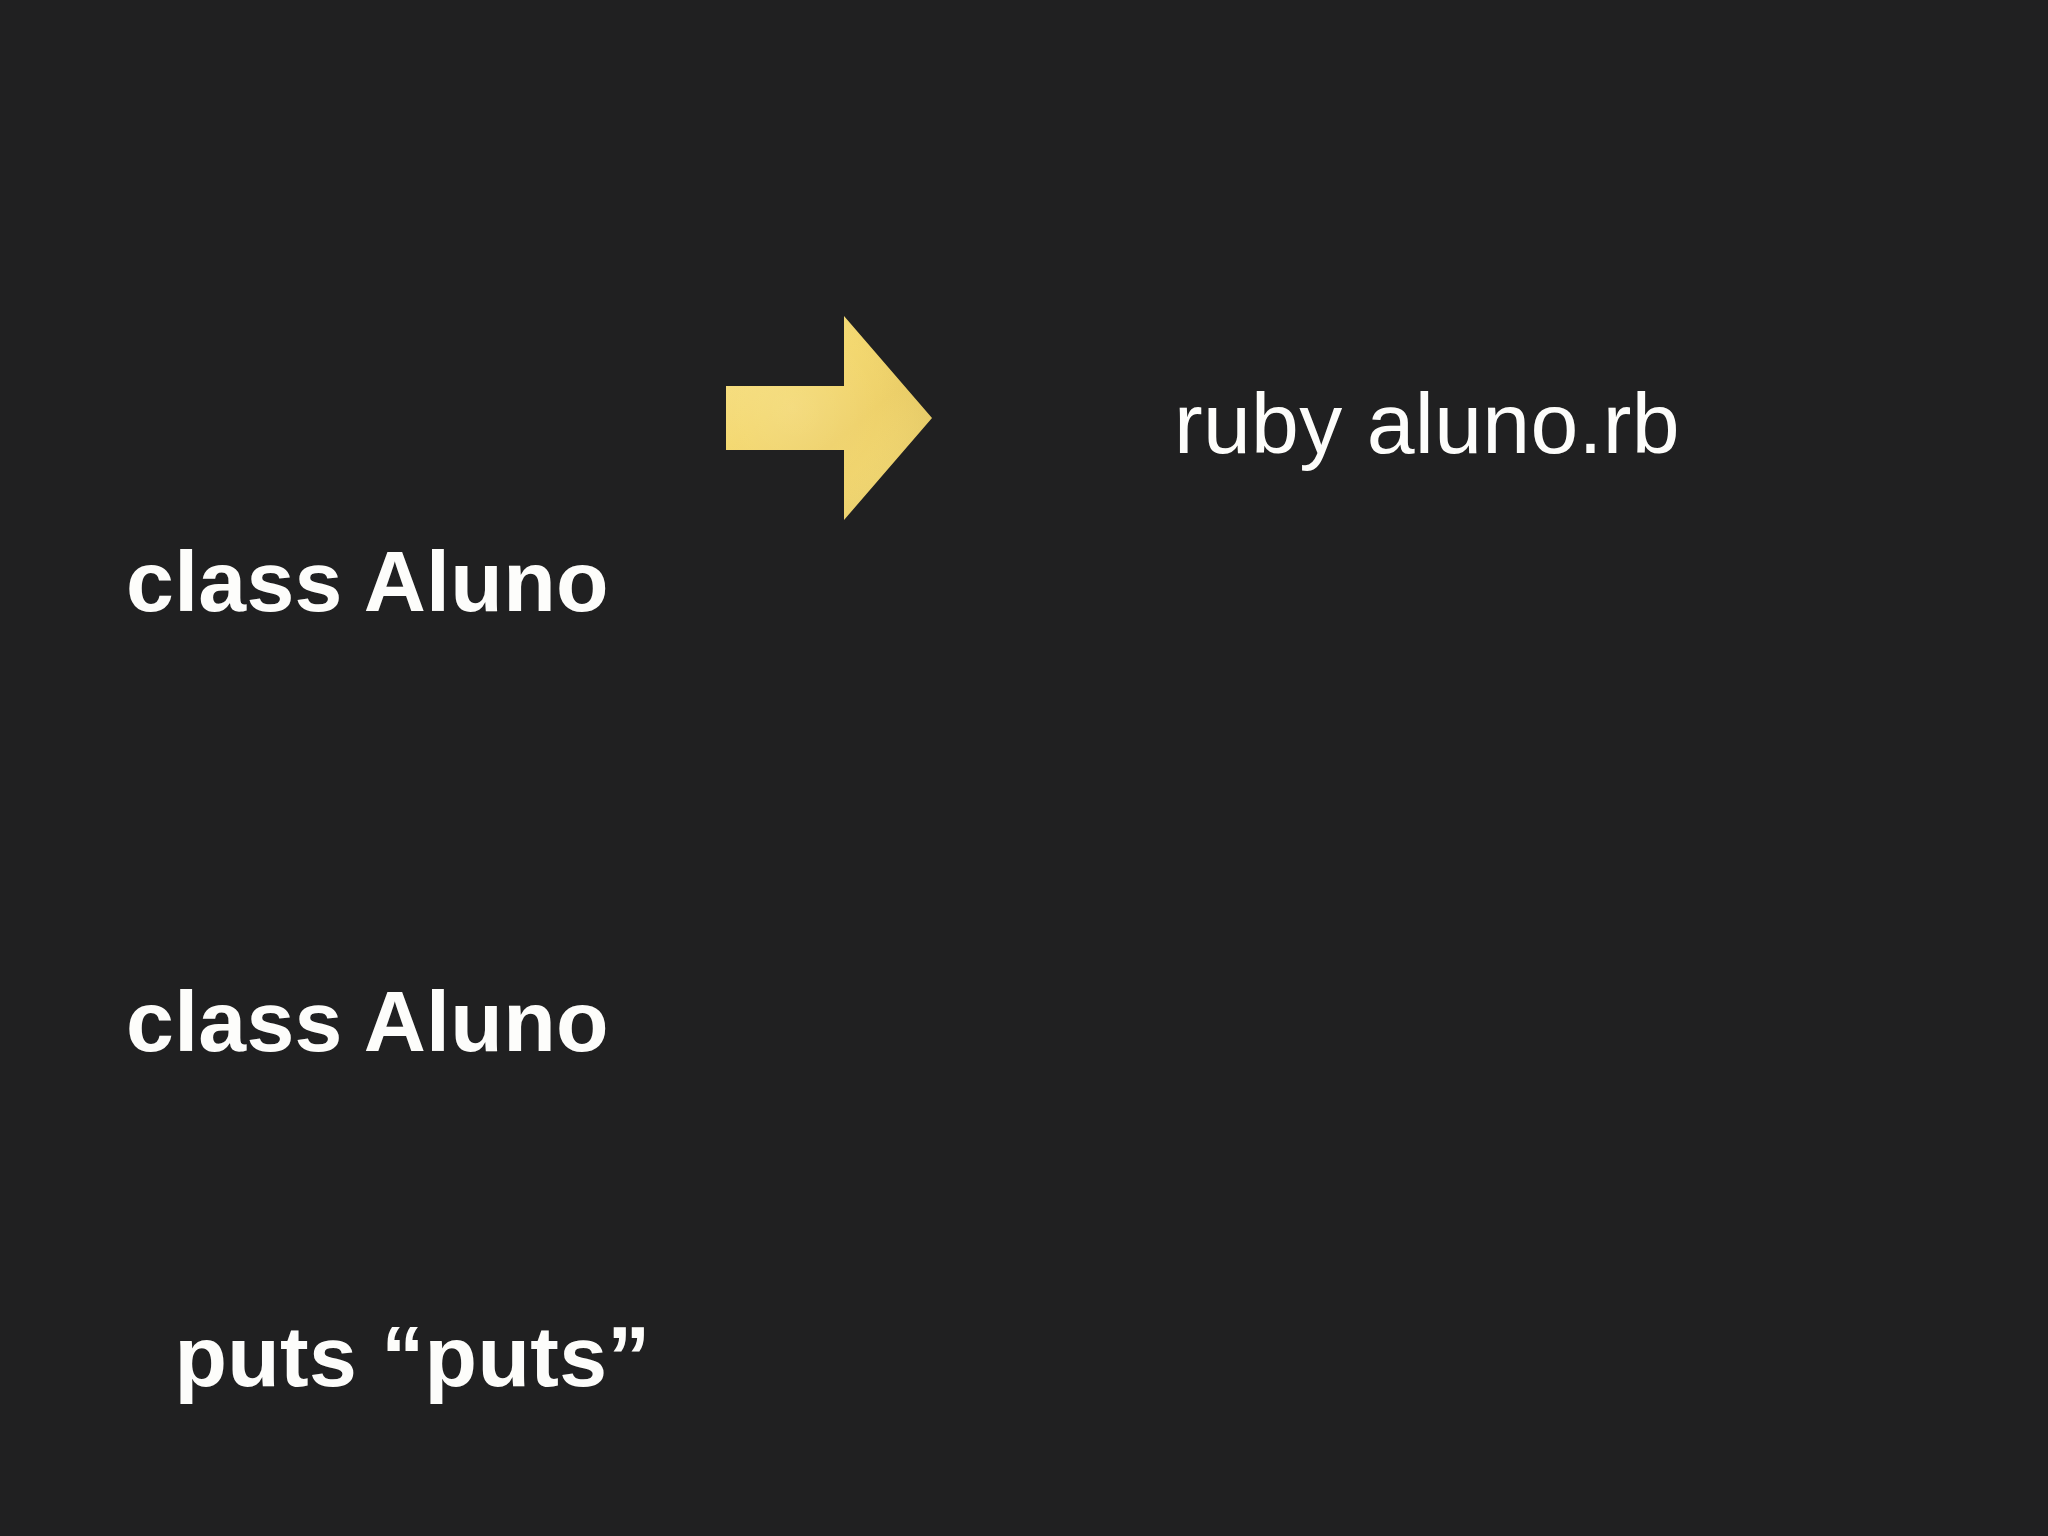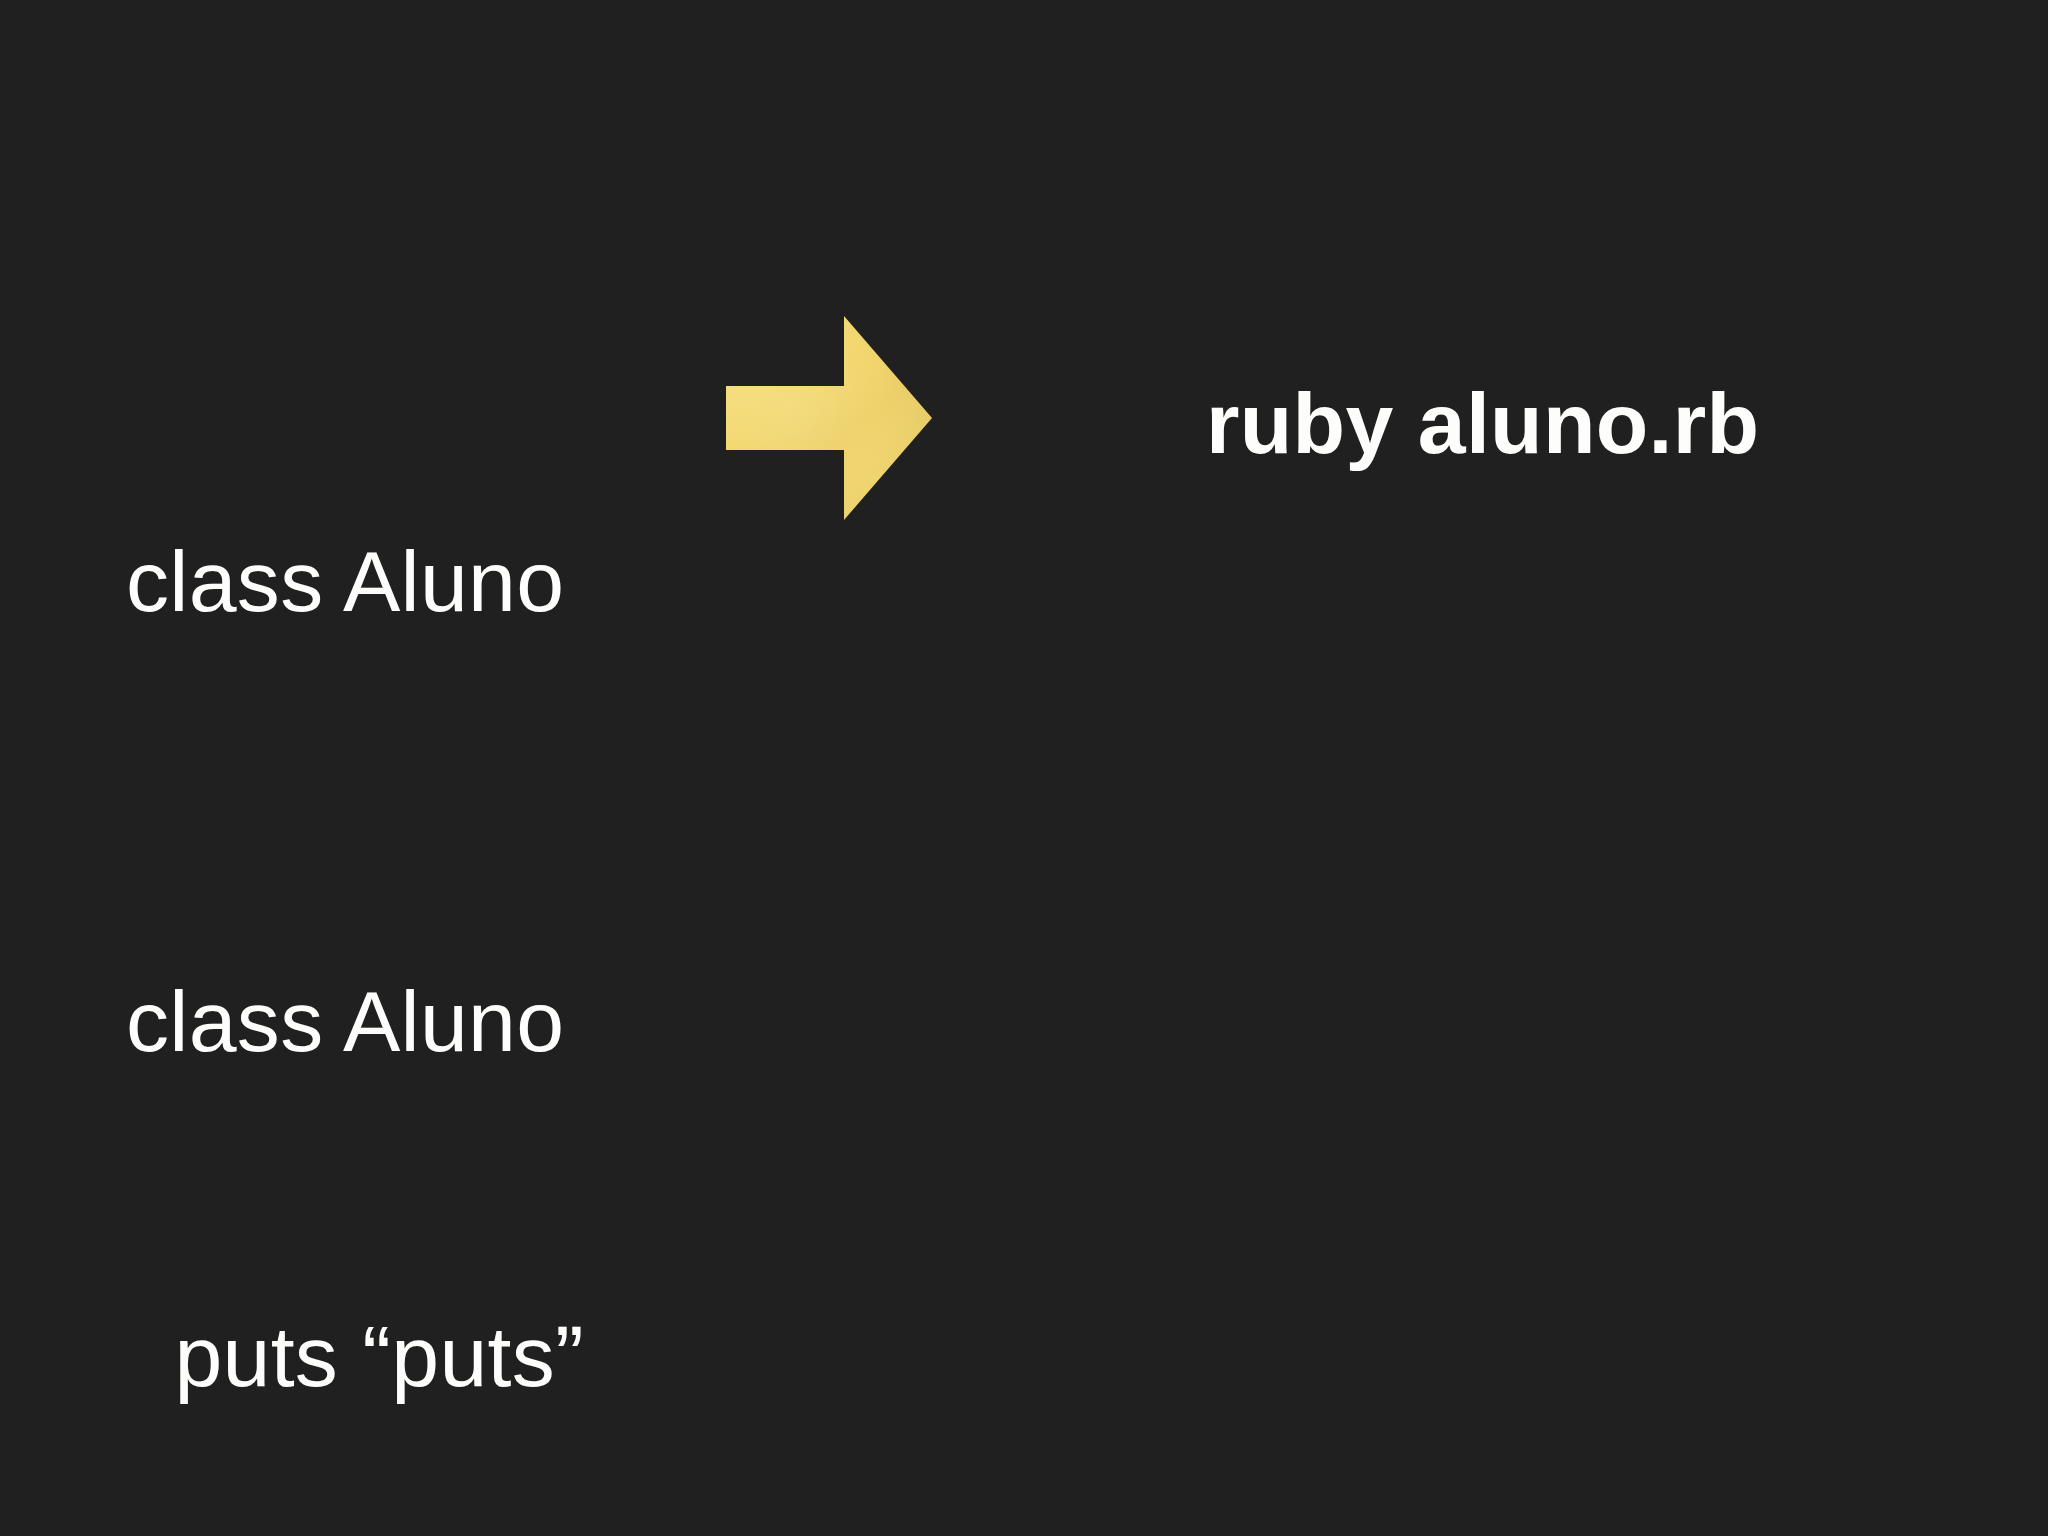--- a/index.html
+++ b/index.html
@@ -16,21 +16,21 @@
     height: 1536px;
     background: #202021;
     overflow: hidden;
   }
 
   
   .code-block {
     position: absolute;
     color: #fdfdfb;
     font-family: "Liberation Sans", sans-serif;
-    font-weight: 400;
+    font-weight: 700;
     font-size: 86px;
     line-height: 1.30;
     letter-spacing: 0.3px;
     white-space: pre;
   }
   .code-block .code-line {
     display: block;
     white-space: pre;
   }
 
@@ -53,25 +53,25 @@
   }
   .arrow-wrap svg {
     display: block;
     width: 100%;
     height: 100%;
   }
 
   
   #command-text {
     position: absolute;
-    left: 1206px;
+    left: 1174px;
     top: 368px;
     color: #fdfdfb;
     font-family: "Liberation Sans", sans-serif;
-    font-weight: 700;
+    font-weight: 400;
     font-size: 86px;
     line-height: 1.30;
     letter-spacing: 0.3px;
     white-space: pre;
   }
 </style>
 </head>
 <body>
 
 <div class="slide">

